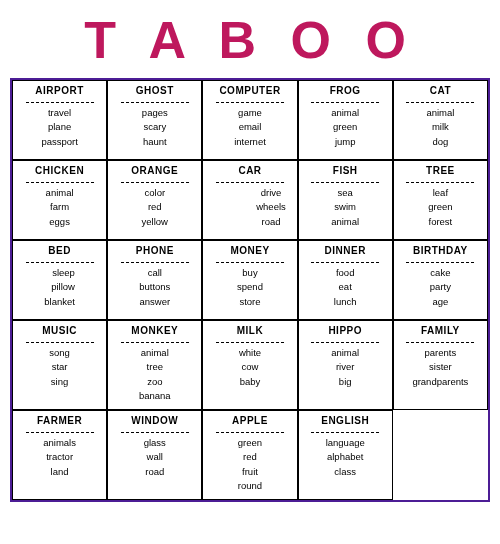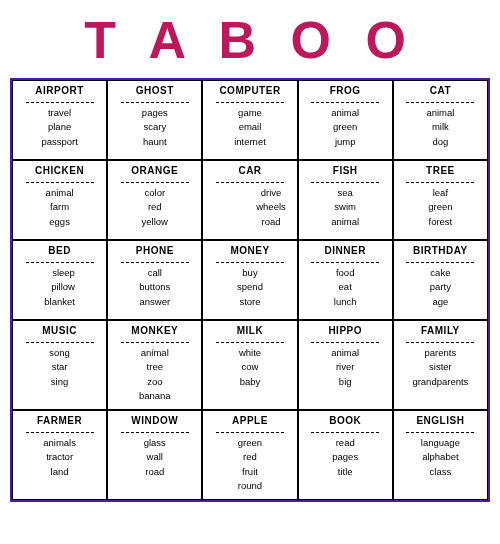--- a/index.html
+++ b/index.html
@@ -221,27 +221,20 @@
       </div>
       <div class="cell">
         <div class="cell-title">APPLE</div>
         <hr class="divider">
         <div class="cell-words" style="white-space: pre;">green
 red
 fruit
 round</div>
       </div>
       <div class="cell">
-        <div class="cell-title">BOOK</div>
-        <hr class="divider">
-        <div class="cell-words" style="white-space: pre;">read
-pages
-title</div>
-      </div>
-      <div class="cell">
         <div class="cell-title">ENGLISH</div>
         <hr class="divider">
         <div class="cell-words" style="white-space: pre;">language
 alphabet
 class</div>
       </div>
     </div>
 </div>
 
 </body></html>

